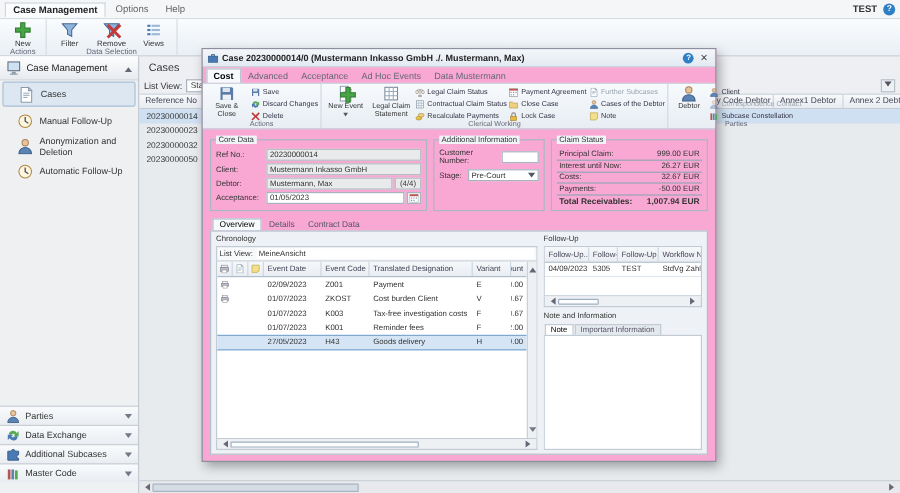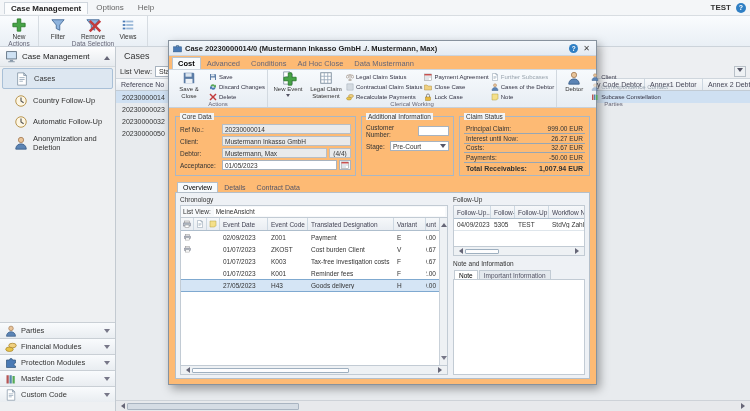--- a/index.html
+++ b/index.html
@@ -45,21 +45,21 @@
 .grid{position:absolute;left:116px;top:78px;right:0;height:13px;display:flex;background:linear-gradient(#f7f9fb,#e8ecf1);border-top:1px solid #cfd6dd;border-bottom:1px solid #c2cbd4;z-index:1;overflow:hidden}
 .gcell{font-size:7px;color:#445;padding:0 5px;display:flex;align-items:center;border-right:1px solid #ccd6e0;overflow:hidden;white-space:nowrap;flex-shrink:0}
 .grows{position:absolute;left:116px;top:91px;right:0;z-index:1}
 .grow{height:12px;display:flex;align-items:center;padding:0 6px;font-size:7px;color:#333}
 .grow.sel{background:#cfe0f2}
 .bscroll{position:absolute;left:116px;bottom:0;right:0;height:11px;background:#e7e9ec;border-top:1px solid #cdd2d8;display:flex;align-items:center;padding:0 2px;z-index:1}
 .tri-l{width:0;height:0;border:3px solid transparent;border-right:4px solid #667}
 .tri-r{width:0;height:0;border:3px solid transparent;border-left:4px solid #667}
 .bthumb{height:7px;width:172px;background:#d5dce4;border:1px solid #a9b4c1;border-radius:1px;margin:0 2px}
 
-.dialog{position:absolute;left:168px;top:40px;width:429px;height:345px;background:#fdba74;border:1px solid #87929e;box-shadow:3px 4px 9px rgba(0,0,0,.35);display:flex;flex-direction:column;z-index:5}
+.dialog{position:absolute;left:168px;top:40px;width:429px;height:345px;background:#f9a8d4;border:1px solid #87929e;box-shadow:3px 4px 9px rgba(0,0,0,.35);display:flex;flex-direction:column;z-index:5}
 .dtitle{height:15px;background:linear-gradient(#f3f7fb,#e3eaf2);border-bottom:1px solid #ccd4dd;display:flex;align-items:center;gap:3px;padding:0 4px;font-size:7.5px;font-weight:bold;color:#222;flex-shrink:0}
 .dtitle svg{width:9px;height:9px}
 .helpdot.sm{width:9px;height:9px;line-height:9px;font-size:6.5px}
 .dclose{font-size:8px;color:#444;font-weight:normal;padding:0 2px}
 .dtabs{height:13px;display:flex;align-items:flex-end;padding:0 3px;gap:1px;flex-shrink:0}
 .dtab{font-size:7.5px;padding:1px 5px;color:#667}
 .dtab.active{background:#f7fafc;border:1px solid #bac5d0;border-bottom:none;font-weight:bold;color:#000}
 .dribbon{height:39px;background:linear-gradient(#f7fafd,#e7edf3);border-top:1px solid #cdd6df;border-bottom:1px solid #c6d0da;display:flex;flex-shrink:0}
 .dgroup{display:flex;flex-direction:column;border-right:1px solid #d2d9e0;padding:0 2px}
 .dgbtns{display:flex;flex:1;gap:2px;align-items:flex-start}
@@ -288,68 +288,61 @@
   <div class="sbitem sel">
     <svg>
         <use href="#s-doc"></use>
       </svg>
     <span>Cases</span>
   </div>
   <div class="sbitem">
     <svg>
         <use href="#s-clock"></use>
       </svg>
-    <span>Country Follow-Up</span>
+    <span>Manual Follow-Up</span>
+  </div>
+  <div class="sbitem">
+    <svg>
+        <use href="#s-person"></use>
+      </svg>
+    <span>Anonymization and Deletion</span>
   </div>
   <div class="sbitem">
     <svg>
         <use href="#s-clock"></use>
       </svg>
     <span>Automatic Follow-Up</span>
-  </div>
-  <div class="sbitem">
-    <svg>
-        <use href="#s-person"></use>
-      </svg>
-    <span>Anonymization and Deletion</span>
   </div>
   <div class="sbsections">
     <div class="sbsec">
       <svg>
           <use href="#s-person"></use>
         </svg>
       <span>Parties</span>
         <span class="chevdn"></span>
     </div>
     <div class="sbsec">
       <svg>
-          <use href="#s-coins"></use>
+          <use href="#s-refresh"></use>
         </svg>
-      <span>Financial Modules</span>
+      <span>Data Exchange</span>
         <span class="chevdn"></span>
     </div>
     <div class="sbsec">
       <svg>
           <use href="#s-puzzle"></use>
         </svg>
-      <span>Protection Modules</span>
+      <span>Additional Subcases</span>
         <span class="chevdn"></span>
     </div>
     <div class="sbsec">
       <svg>
           <use href="#s-books"></use>
         </svg>
       <span>Master Code</span>
-        <span class="chevdn"></span>
-    </div>
-    <div class="sbsec">
-      <svg>
-          <use href="#s-doc"></use>
-        </svg>
-      <span>Custom Code</span>
         <span class="chevdn"></span>
     </div>
   </div>
 </div>
 
 <div class="caseshdr">Cases</div>
 <div class="lvrow">
   <span>List View:</span>
   <div class="lvbox">
     <span>Standard C</span>
@@ -383,22 +376,22 @@
         <use href="#s-case"></use>
       </svg>
     <span>Case 20230000014/0 (Mustermann Inkasso GmbH ./. Mustermann, Max)</span>
     <span class="flex1"></span>
     <span class="helpdot sm">?</span>
     <span class="dclose">✕</span>
   </div>
   <div class="dtabs">
     <div class="dtab active">Cost</div>
     <div class="dtab">Advanced</div>
-    <div class="dtab">Conditions</div>
-    <div class="dtab">Ad Hoc Close</div>
+    <div class="dtab">Acceptance</div>
+    <div class="dtab">Ad Hoc Events</div>
     <div class="dtab">Data Mustermann</div>
   </div>
   <div class="dribbon">
     <div class="dgroup">
       <div class="dgbtns">
         <div class="dbig">
           <svg>
               <use href="#s-disk"></use>
             </svg>
           <span>Save &amp; Close</span>

